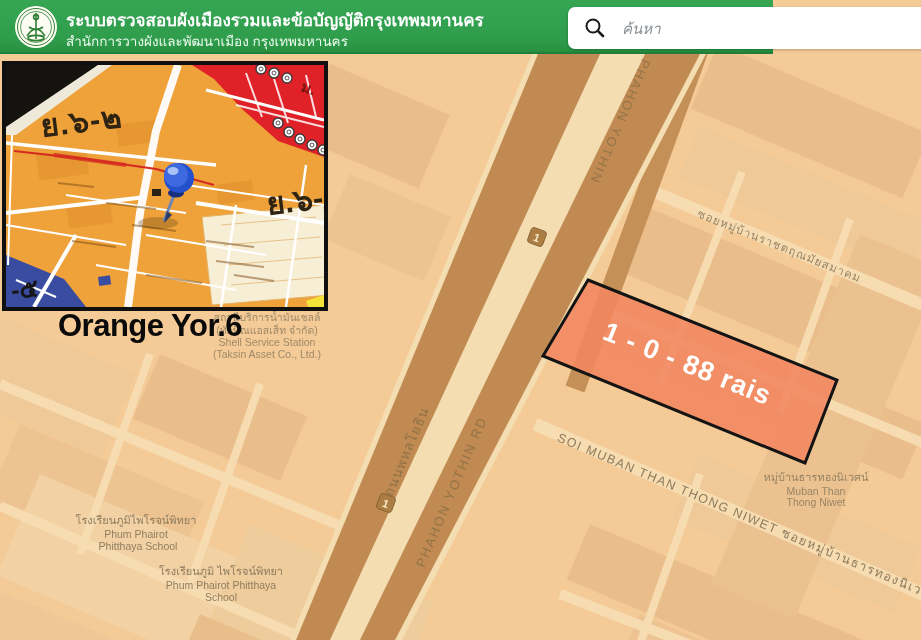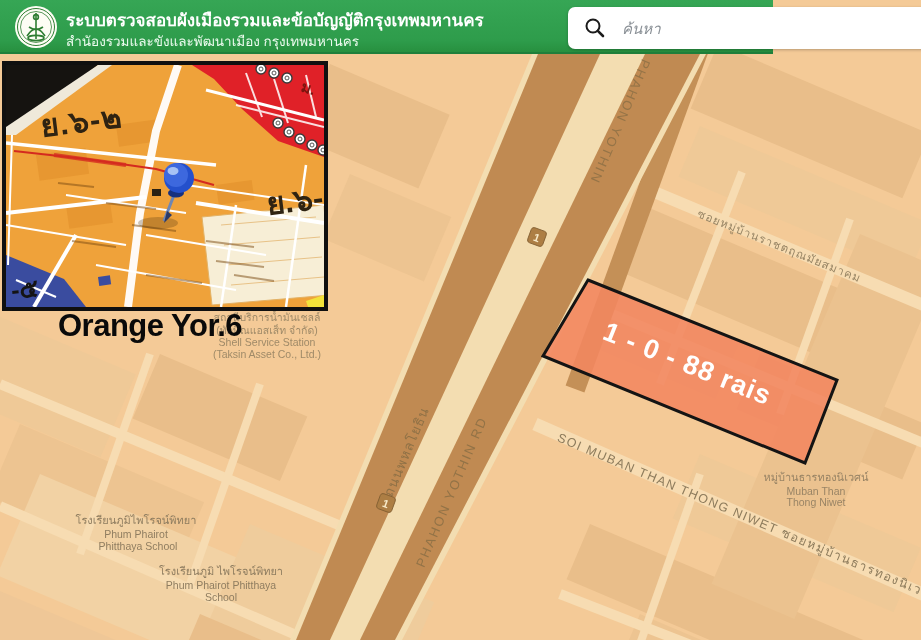--- a/index.html
+++ b/index.html
@@ -231,21 +231,21 @@
       <circle cx="22" cy="22" r="15.5" fill="none" stroke="#2E7D32" stroke-width="0.8"></circle>
       <g stroke="#2E7D32" fill="none" stroke-width="1.6">
         <line x1="22" y1="8" x2="22" y2="34"></line>
         <circle cx="22" cy="12" r="2.4"></circle>
         <path d="M13,31 Q22,17 31,31"></path>
         <path d="M15,22 Q22,27 29,22"></path>
         <ellipse cx="22" cy="33" rx="8" ry="2.6"></ellipse>
       </g>
     </svg>
     <div class="hdr-title">ระบบตรวจสอบผังเมืองรวมและข้อบัญญัติกรุงเทพมหานคร</div>
-    <div class="hdr-sub">สำนัองรวมและขังและพัฒนาเมือง กรุงเทพมหานคร</div>
+    <div class="hdr-sub">สำนักการวางผังและพัฒนาเมือง กรุงเทพมหานคร</div>
     <div class="search">
       <svg width="22" height="22" viewBox="0 0 22 22">
         <circle cx="9" cy="9" r="6.5" fill="none" stroke="#1B1B1B" stroke-width="2"></circle>
         <line x1="13.8" y1="13.8" x2="19" y2="19" stroke="#1B1B1B" stroke-width="2.6" stroke-linecap="round"></line>
       </svg>
       <input type="text" placeholder="ค้นหา" style="">
     </div>
   </div>
 
 </div>

